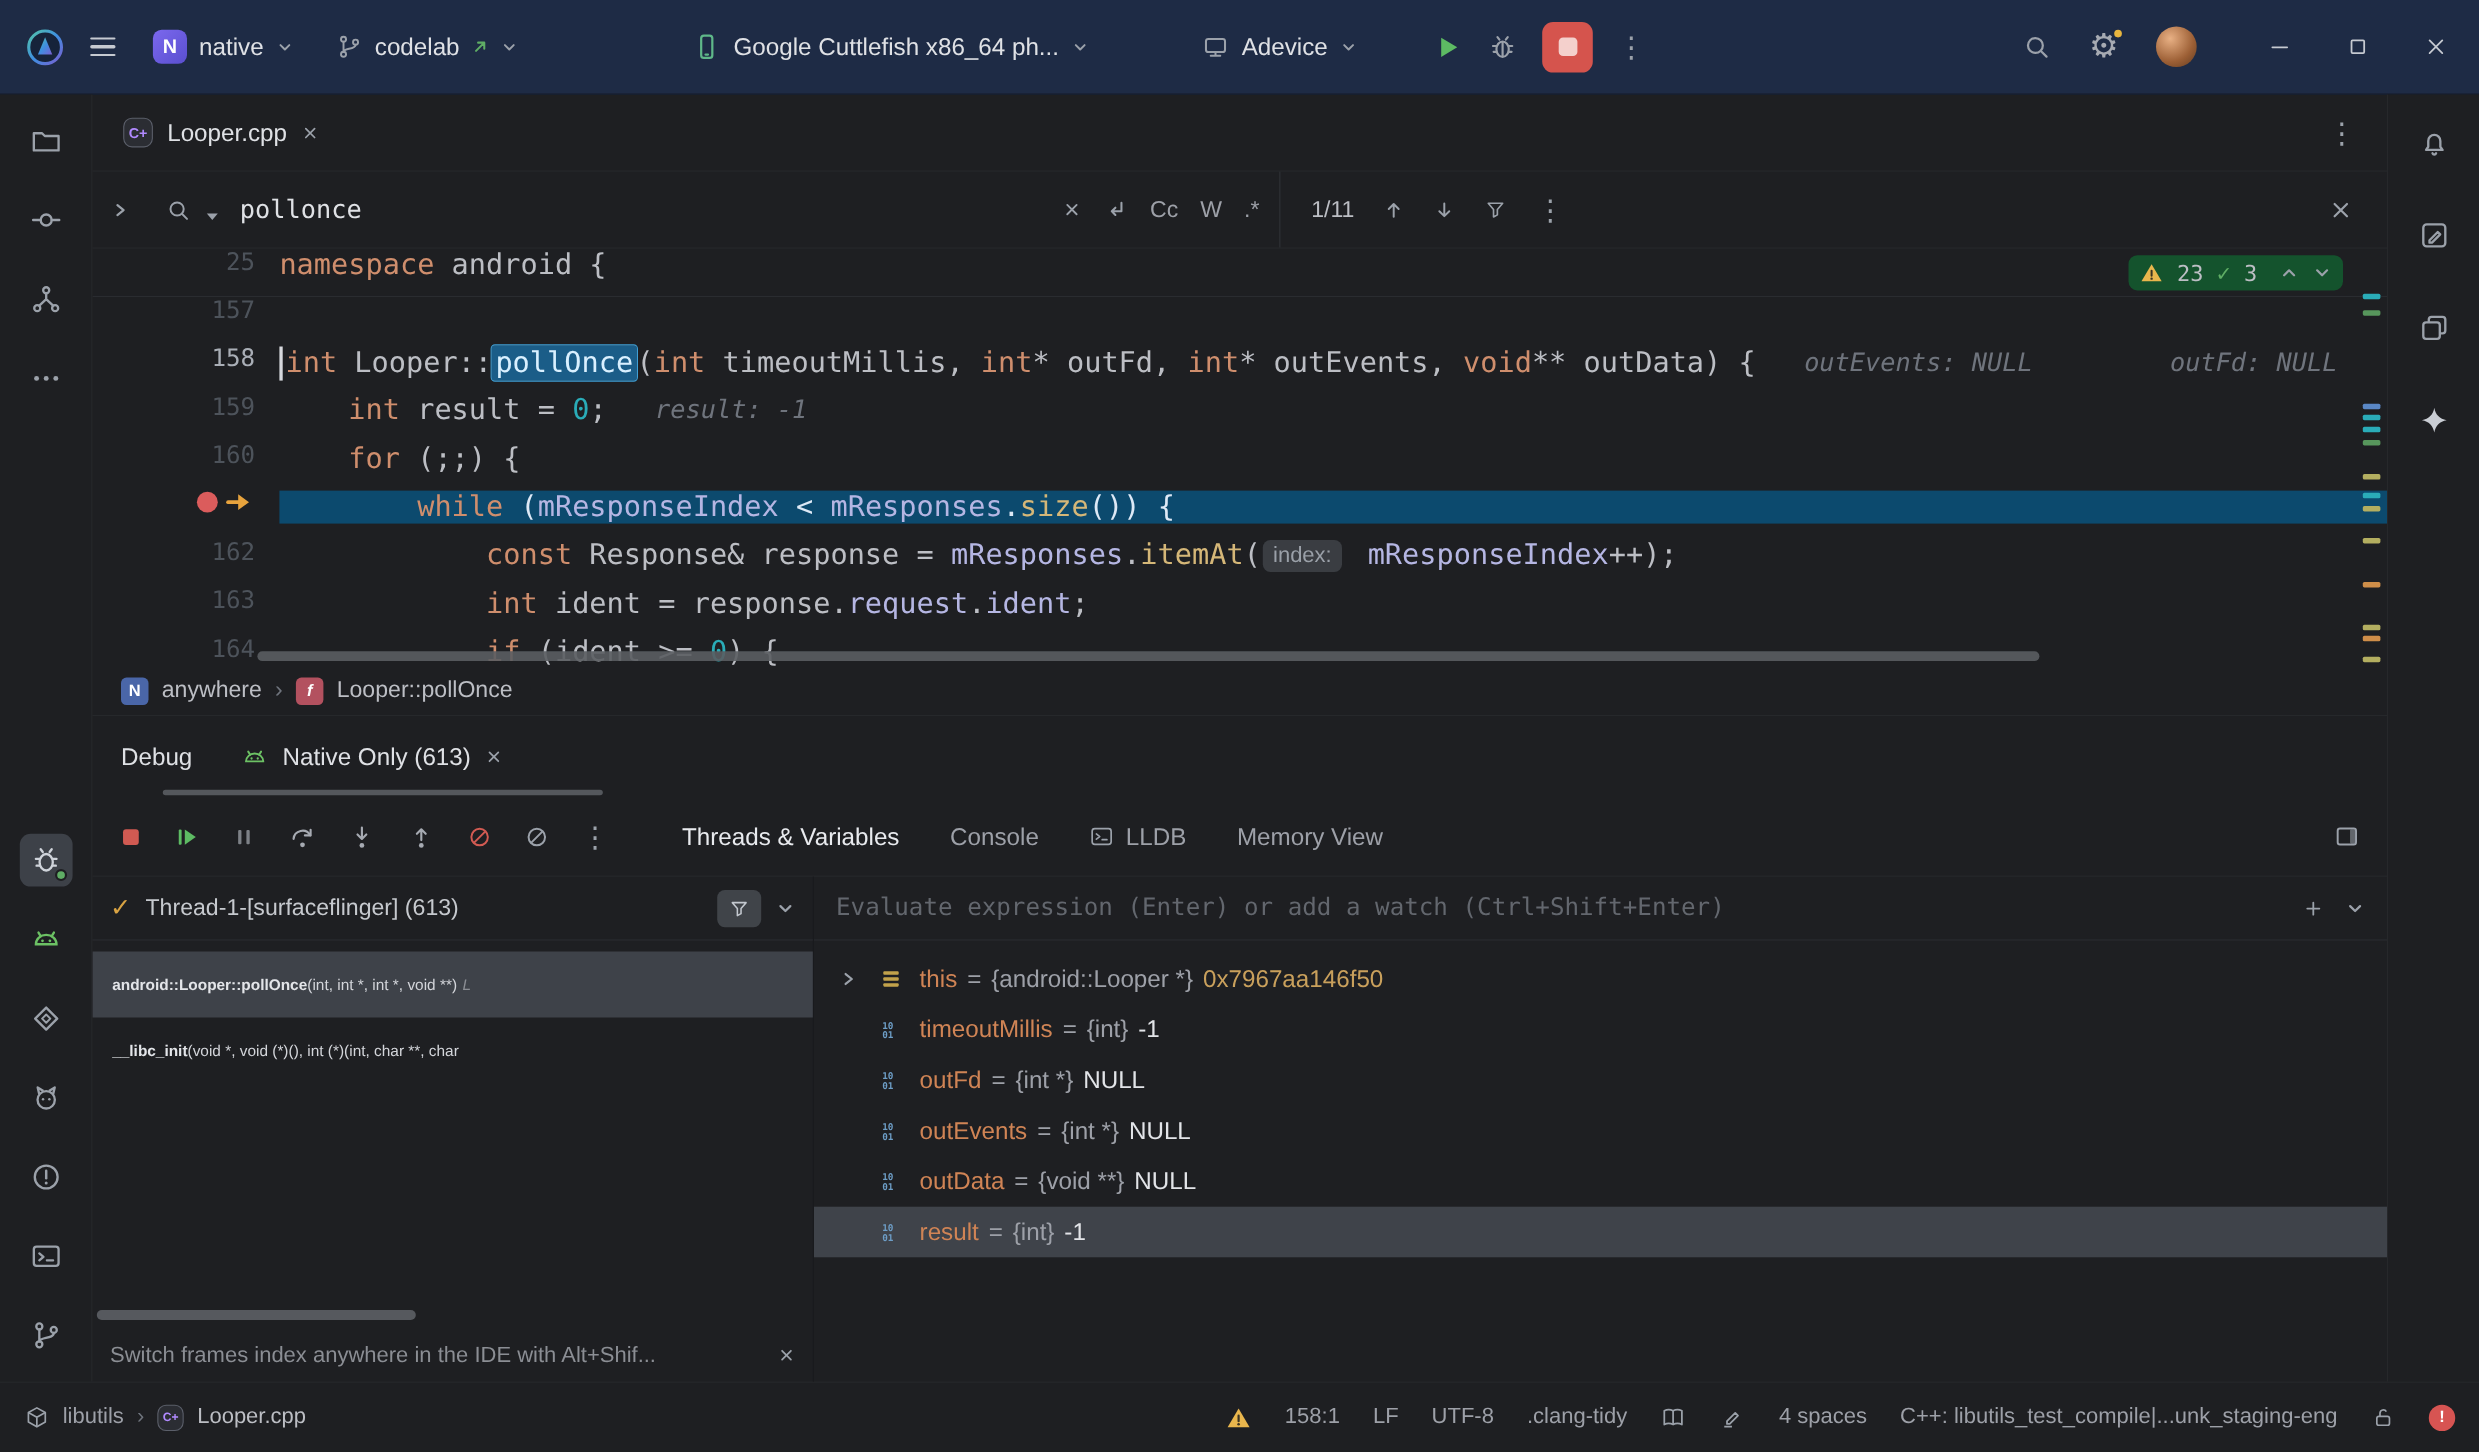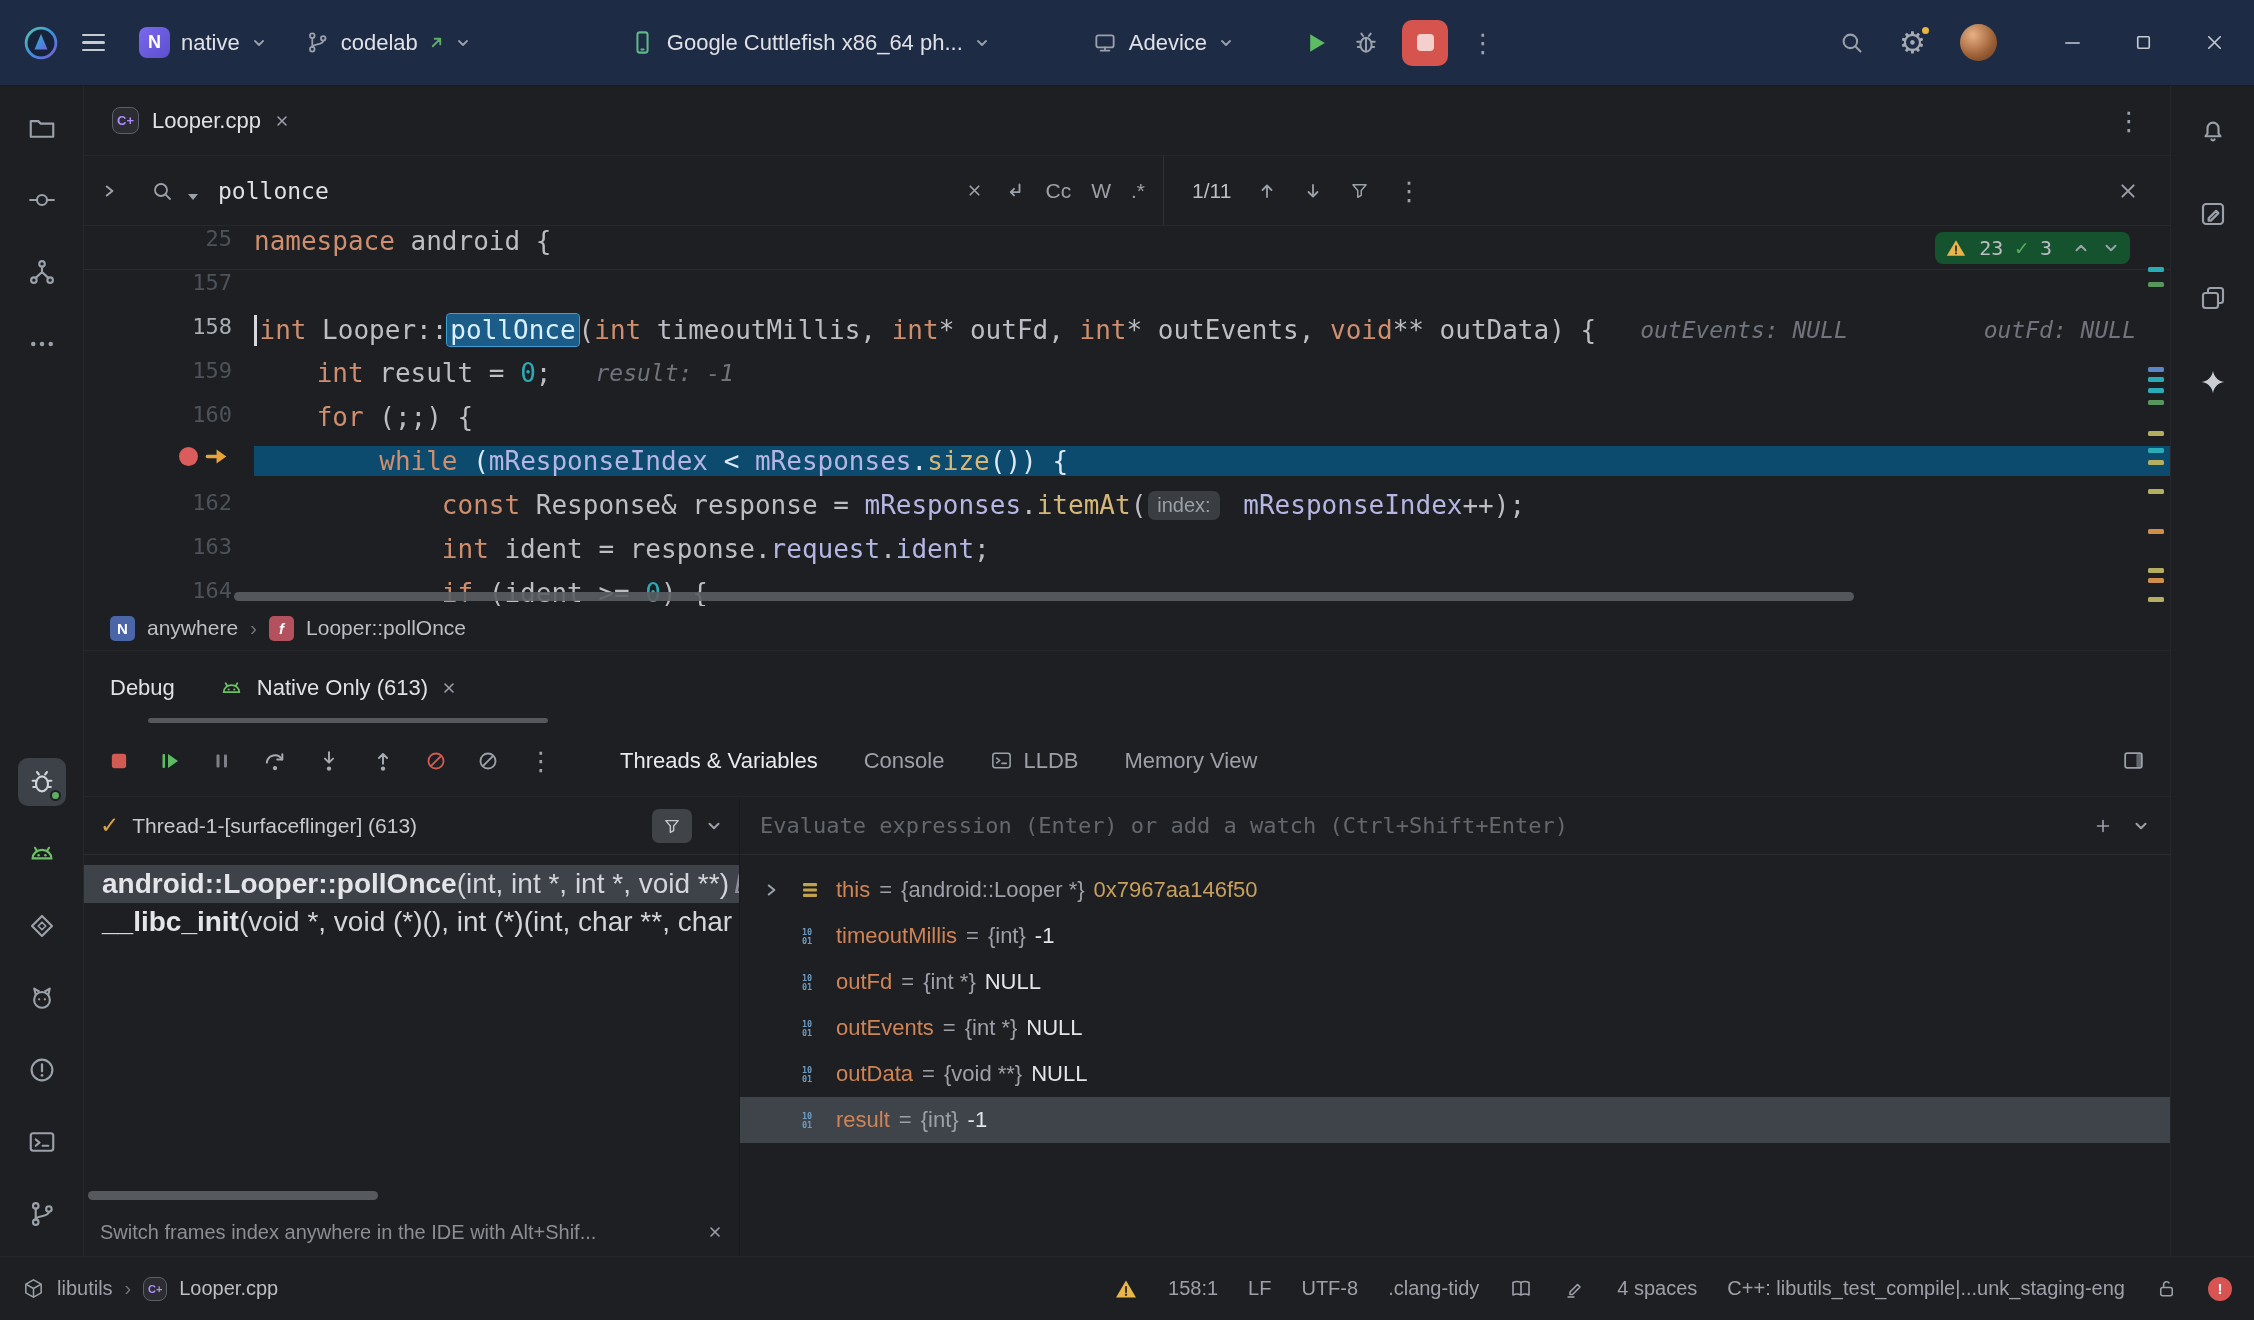--- a/index.html
+++ b/index.html
@@ -81,21 +81,21 @@
   .caret{display:inline-block;width:2.5px;height:31px;background:#d6d8dd;margin-right:3px;align-self:center}
   .tok-kw{color:#cf8e6d}
   .tok-pln{color:#bcbec4}
   .code-line.exec .tok-pln{color:#dde9f6}
   .tok-fld{color:#b5b6e3}
   .tok-fn{color:#d5b778}
   .tok-num{color:#2aacb8}
   .tok-srch{color:#d9f0ff;background:#1b5d88;outline:1.6px solid #3f9fd5;border-radius:3px;padding:1px 3px}
   .tok-hint{color:#6f747d;font-style:italic;font-size:23px}
   .tok-gap{margin-left:44px}
-  .tok-push{margin-left:auto;margin-right:4px}
+  .tok-push{margin-left:auto;margin-right:15px}
   .tok-chip{background:#3a3d42;color:#9aa0a8;font-size:20px;font-style:normal;
     font-family:"Liberation Sans",sans-serif;border-radius:7px;padding:3px 9px;margin:0 8px 0 2px;align-self:center}
   .inspections{position:absolute;top:6px;right:40px;display:flex;align-items:center;gap:12px;
     background:#14532d;border-radius:8px;padding:4px 10px;font-size:20px;color:#bcbec4;z-index:6}
   .insp-check{color:#5fad65;font-weight:bold;font-size:21px}
   .stripe-marks{position:absolute;top:0;right:4px;width:18px;height:100%;z-index:5}
   .mark{position:absolute;left:0;width:16px;height:4.5px;border-radius:1.5px}
   .h-scroll{position:absolute;left:150px;bottom:5px;width:1620px;height:9px;border-radius:5px;
     background:#5a5d62;opacity:.9;z-index:7;cursor:pointer}
 
@@ -121,21 +121,21 @@
   .layout-btn{margin-left:auto;cursor:pointer}
   .dbg-content{flex:1;display:flex;min-height:0}
   .frames-pane{width:656px;flex:none;border-right:1px solid #191a1d;display:flex;flex-direction:column;position:relative}
   .thread-row{height:58px;flex:none;display:flex;align-items:center;gap:13px;padding:0 16px;
     border-bottom:1px solid #2a2c30;cursor:pointer}
   .thread-check{color:#d9a343;font-size:23px;font-weight:bold}
   .thread-label{flex:1;font-size:21px;color:#c6c9ce;white-space:nowrap;overflow:hidden;text-overflow:ellipsis}
   .funnel-chip{width:40px;height:34px;border-radius:7px;background:#404449;display:flex;
     align-items:center;justify-content:center;flex:none;cursor:pointer}
   .frames{flex:1;padding-top:10px;overflow:hidden}
-  .frame-row{height:38px;display:flex;align-items:center;padding:0 18px;font-size:28px;
+  .frame-row{height:60px;display:flex;align-items:center;padding:0 18px;font-size:14px;
     white-space:nowrap;overflow:hidden;color:#d3d5da;cursor:pointer}
   .frame-row.selected{background:#3e4249}
   .frame-fn{font-weight:bold;color:#e3e5e9}
   .frame-tail{color:#8b8e94;font-style:italic;margin-left:5px}
   .frames-scroll{position:absolute;left:4px;bottom:56px;width:290px;height:9px;border-radius:5px;
     background:#56595e;cursor:pointer}
   .frames-hint{height:48px;flex:none;display:flex;align-items:center;gap:12px;padding:0 16px;
     color:#8b8e94;font-size:20px}
   .frames-hint .txt{flex:1;white-space:nowrap;overflow:hidden;text-overflow:ellipsis}
   .vars-pane{flex:1;display:flex;flex-direction:column;min-width:0}

